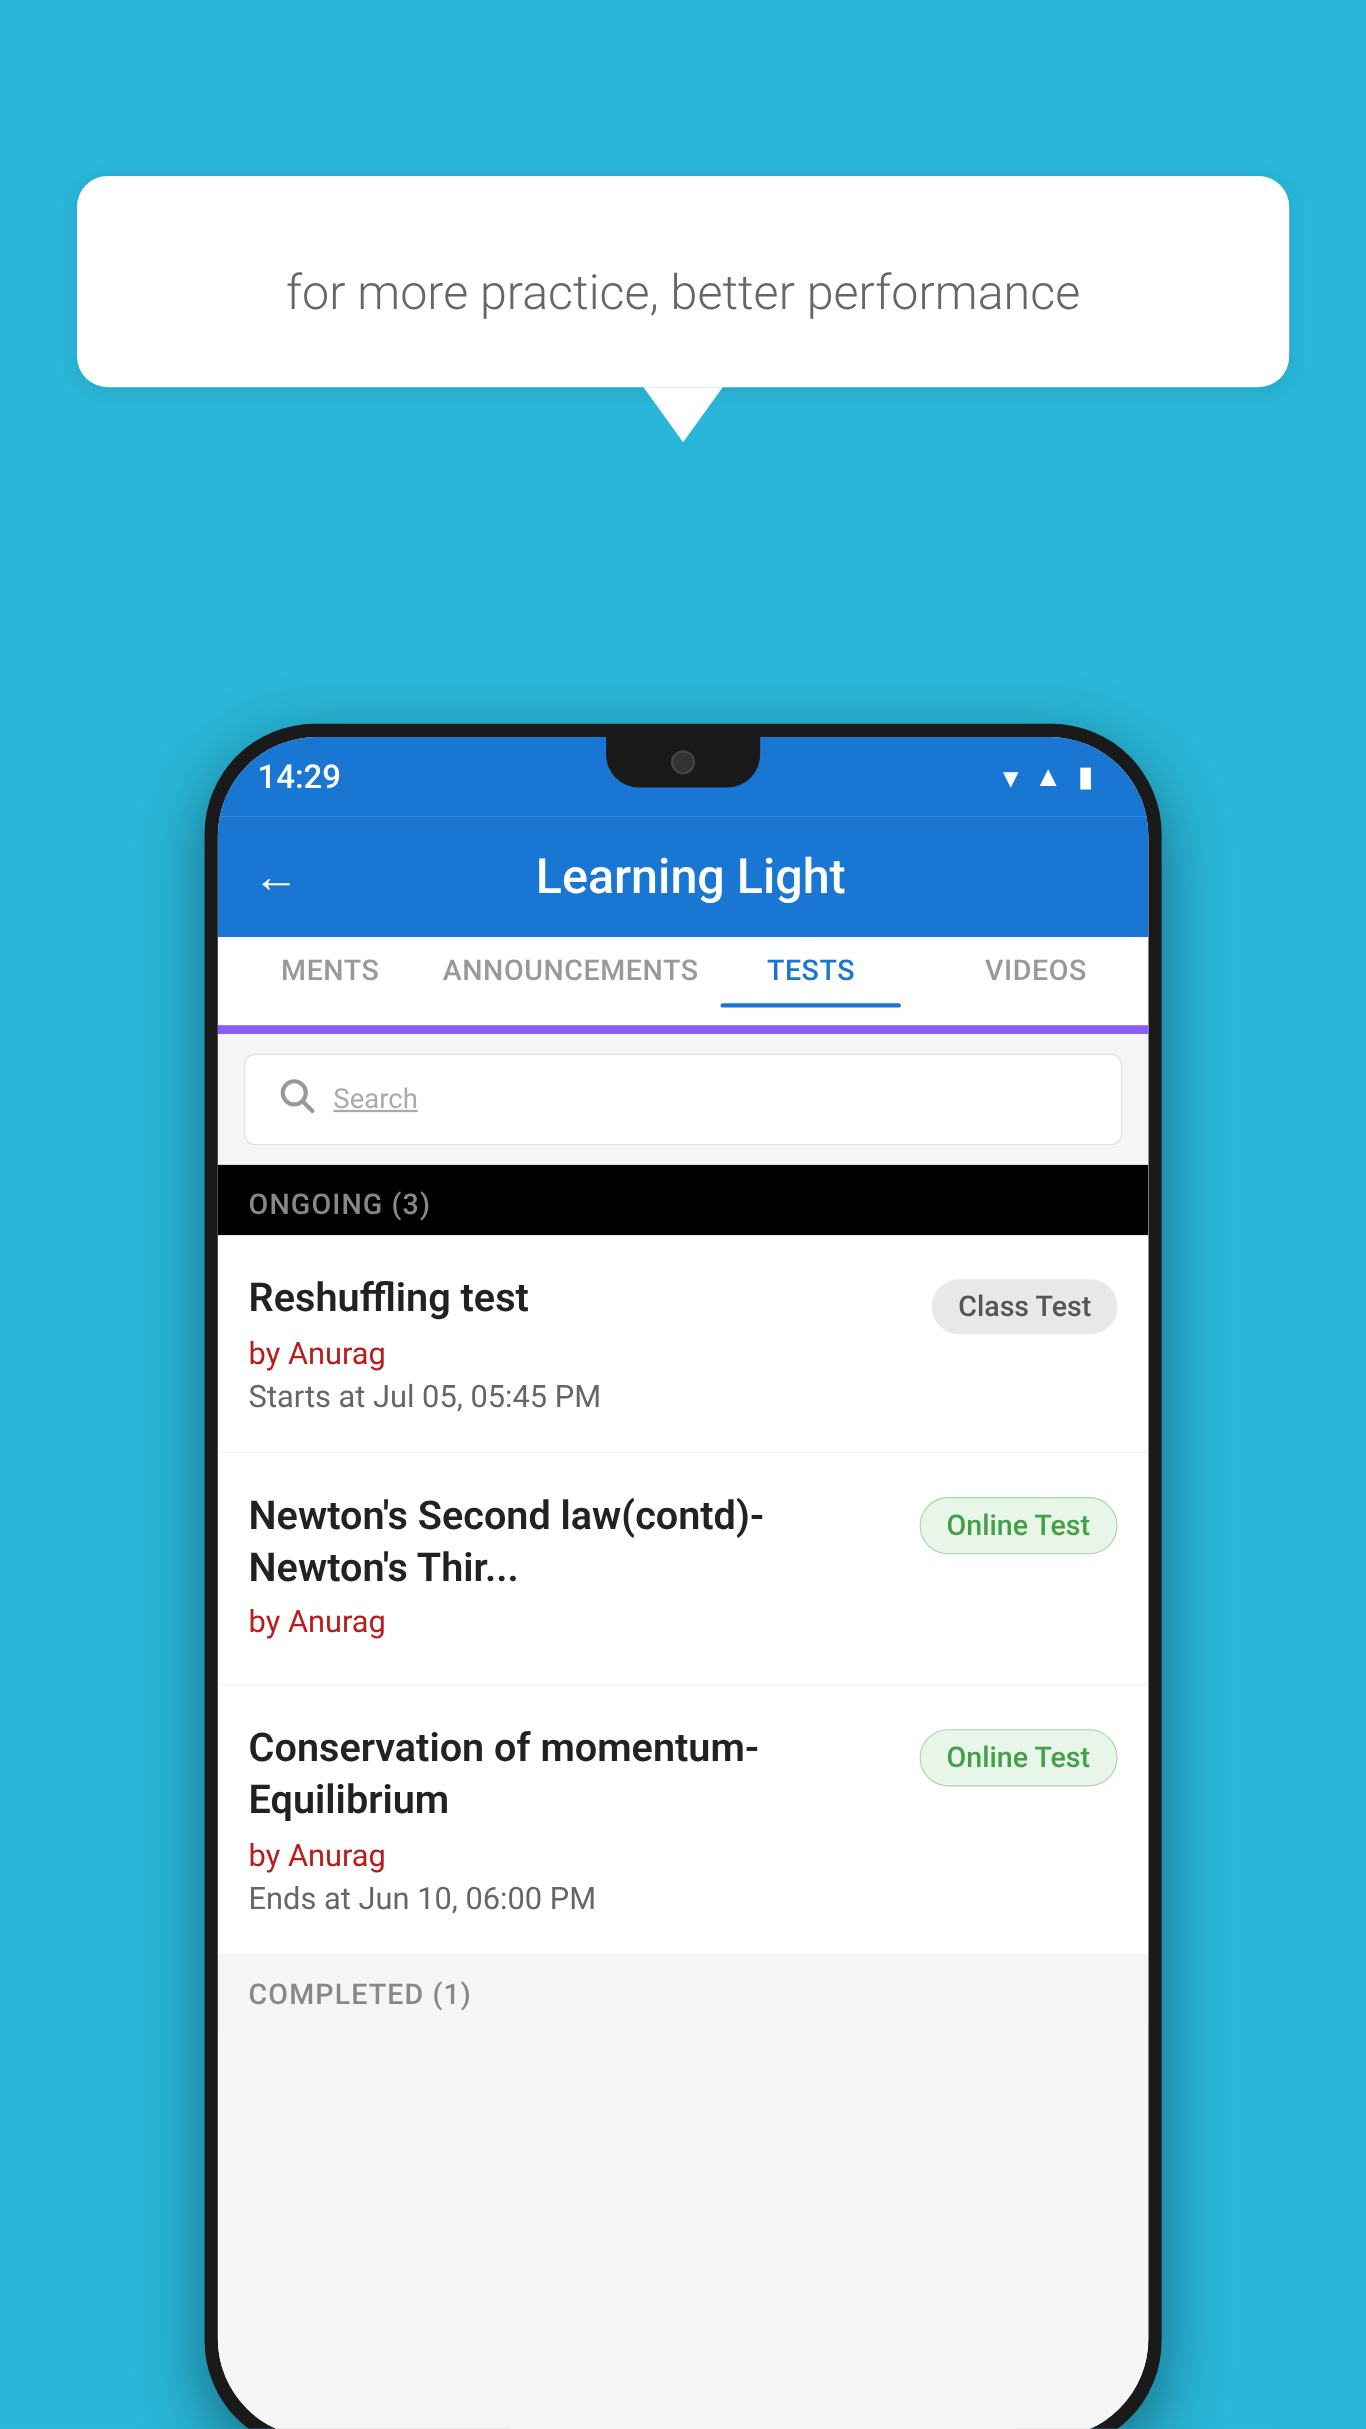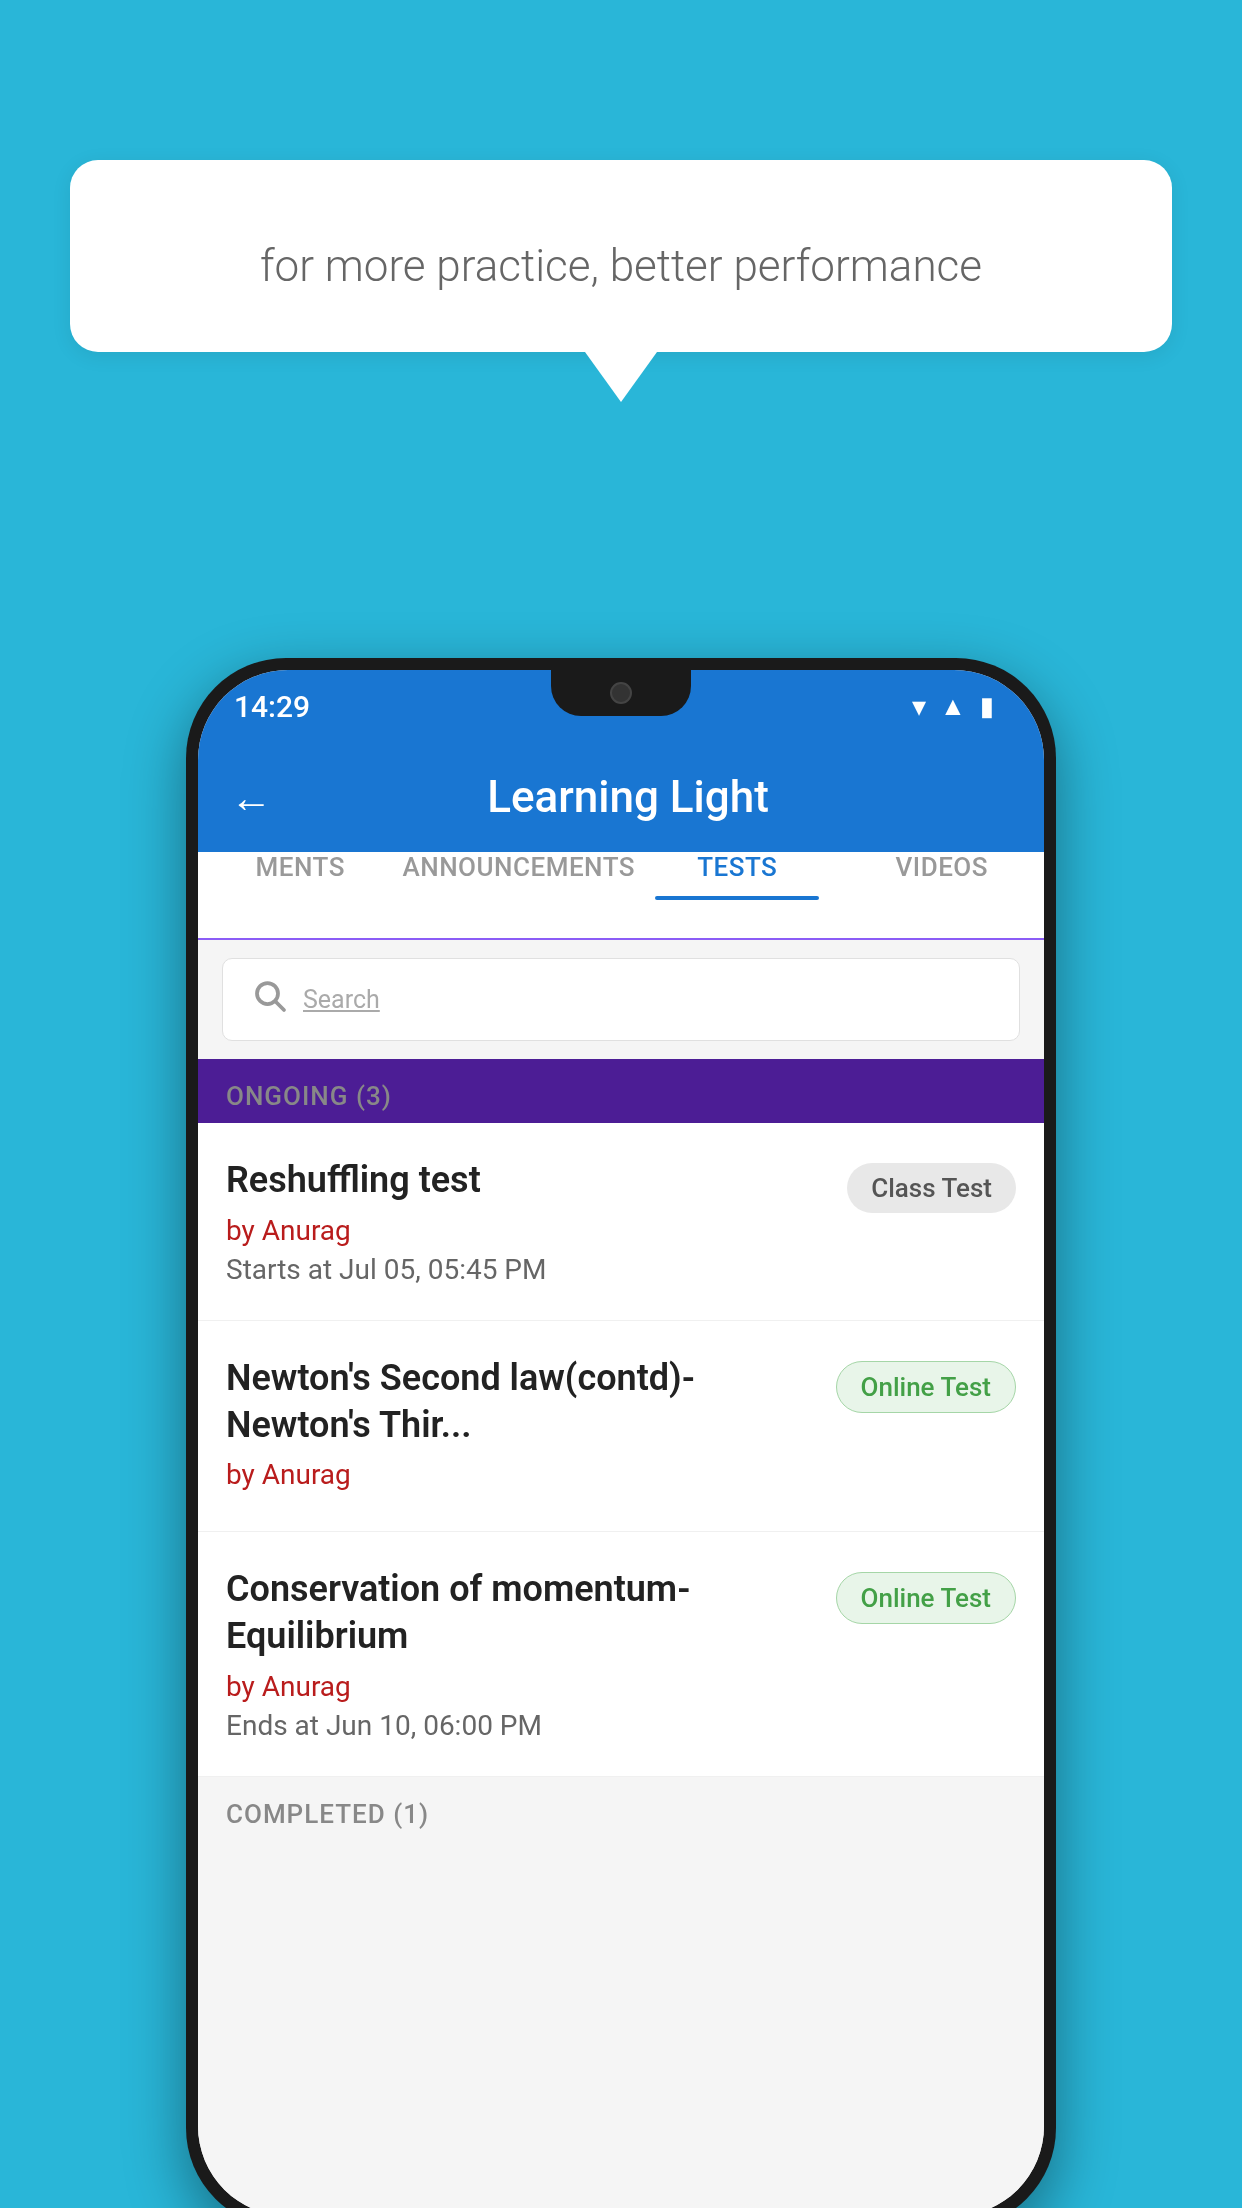--- a/index.html
+++ b/index.html
@@ -190,23 +190,23 @@
       font-weight: 500;
       flex: 1;
       text-align: center;
       margin-right: 60px;
     }
 
     
     .tabs-container {
       background: #fff;
       display: flex;
-      border-bottom: 2px solid #8b5cf6;
+      border-bottom: 8px solid #8b5cf6;
       height: 88px;
-      align-items: flex-start;
+      align-items: center;
     }
 
     .tab-item {
       flex: 1;
       text-align: center;
       padding-bottom: 18px;
       font-size: 26px;
       font-weight: 500;
       color: #999;
       cursor: pointer;
@@ -256,21 +256,21 @@
       text-decoration: underline;
     }
 
     
     .section-header {
       padding: 22px 28px 12px;
       font-size: 26px;
       color: #888;
       font-weight: 500;
       letter-spacing: 1px;
-      background: #4c1d95;
+      background: #000000;
     }
 
     
     .test-list {
       background: #fff;
     }
 
     .test-item {
       padding: 34px 28px;
       border-bottom: 1px solid #f0f0f0;

